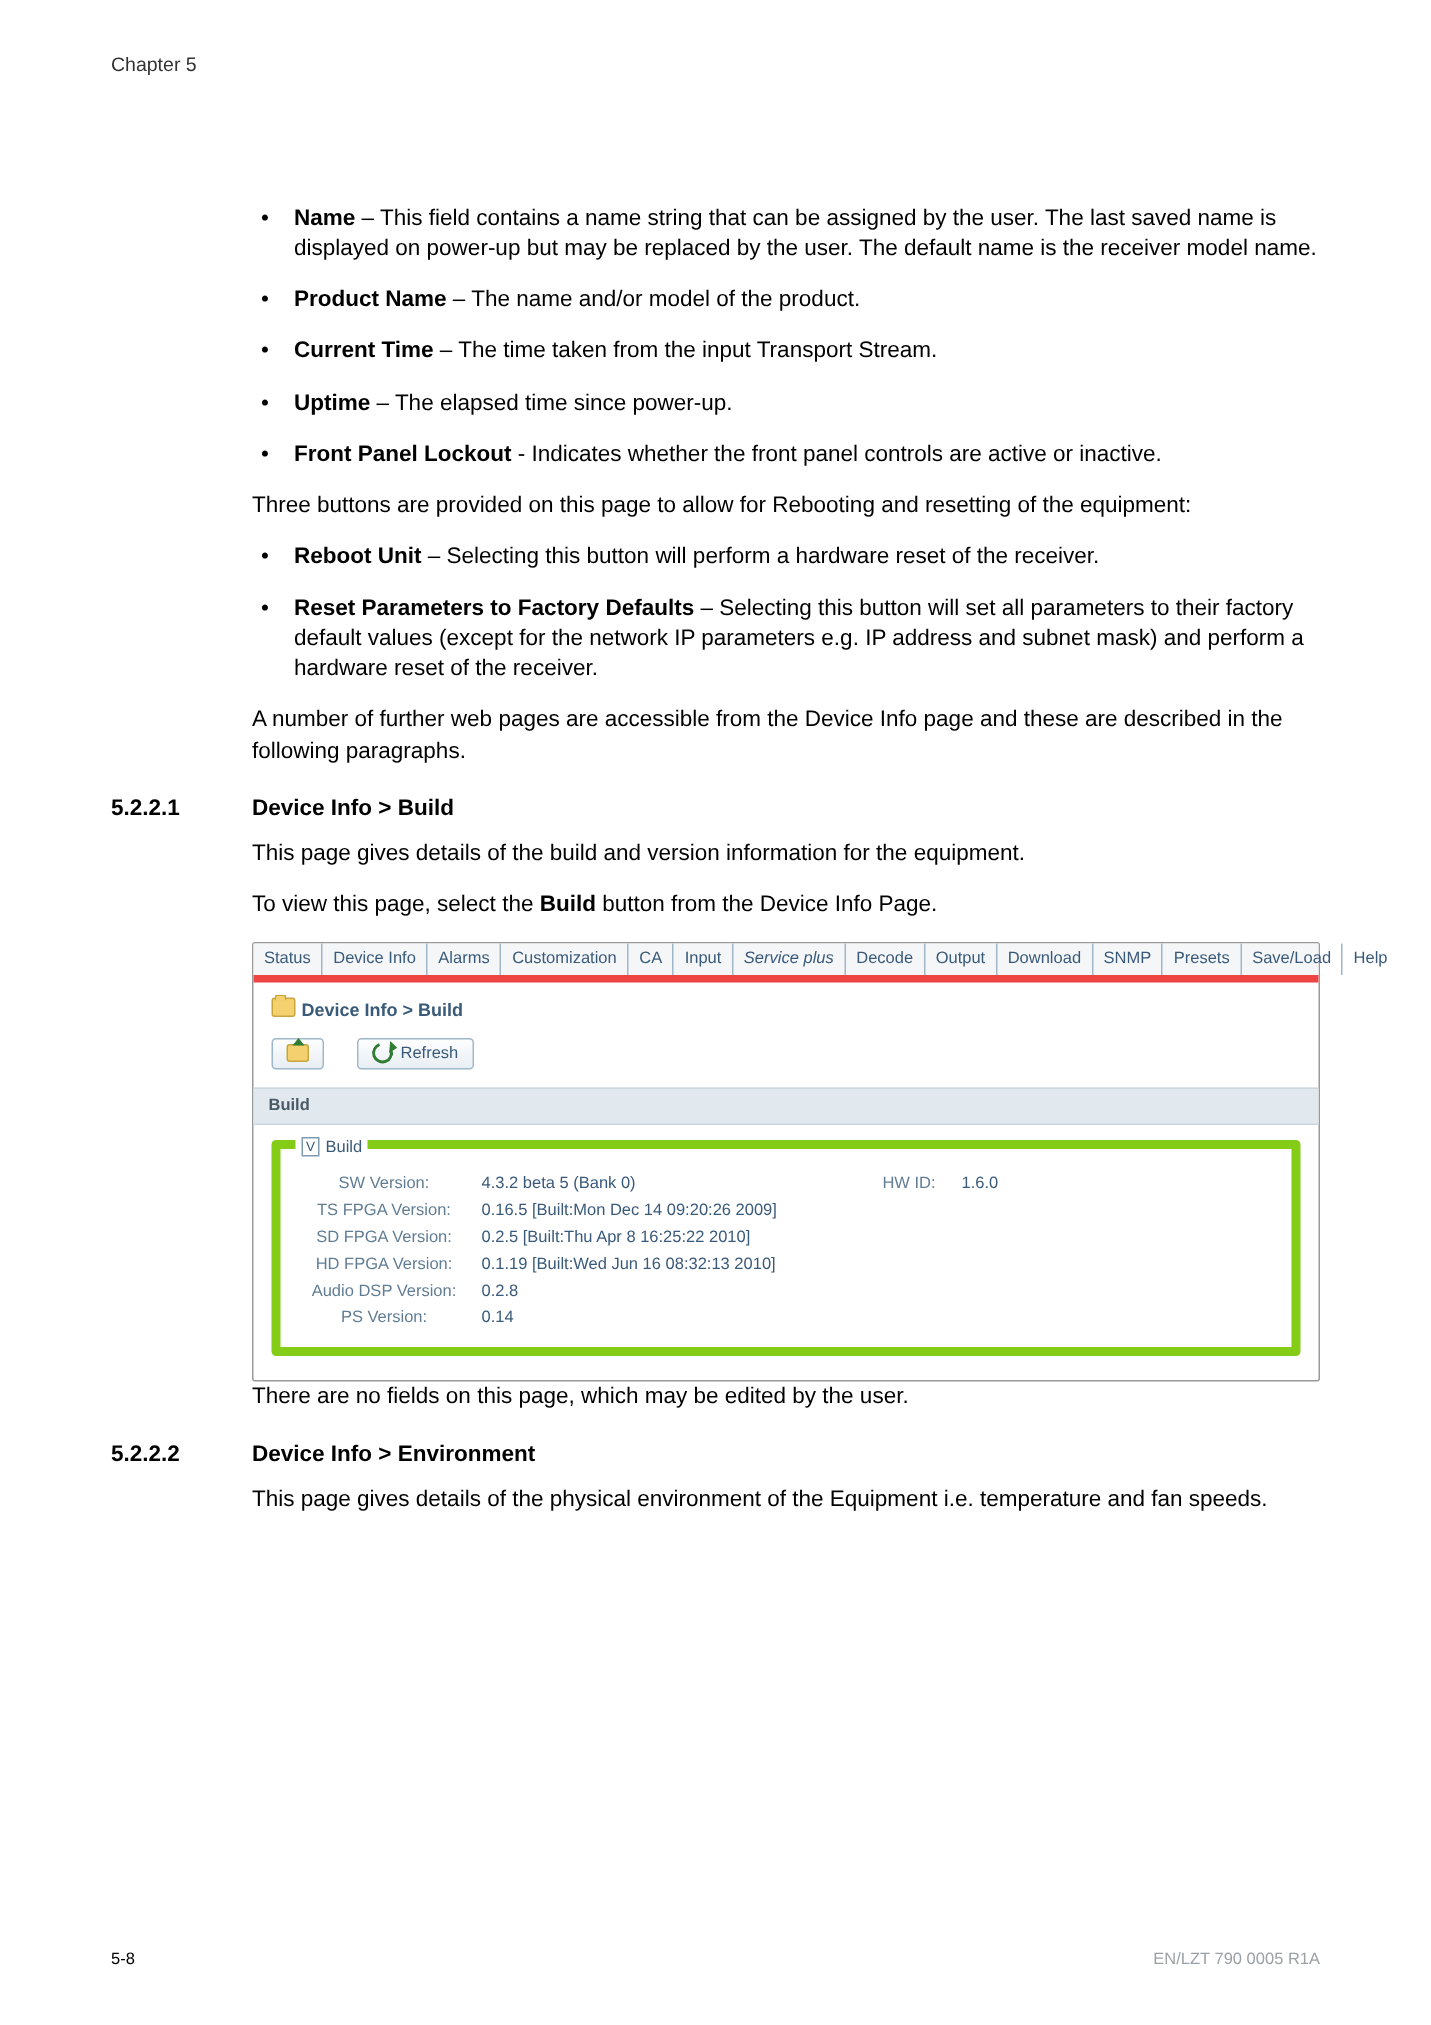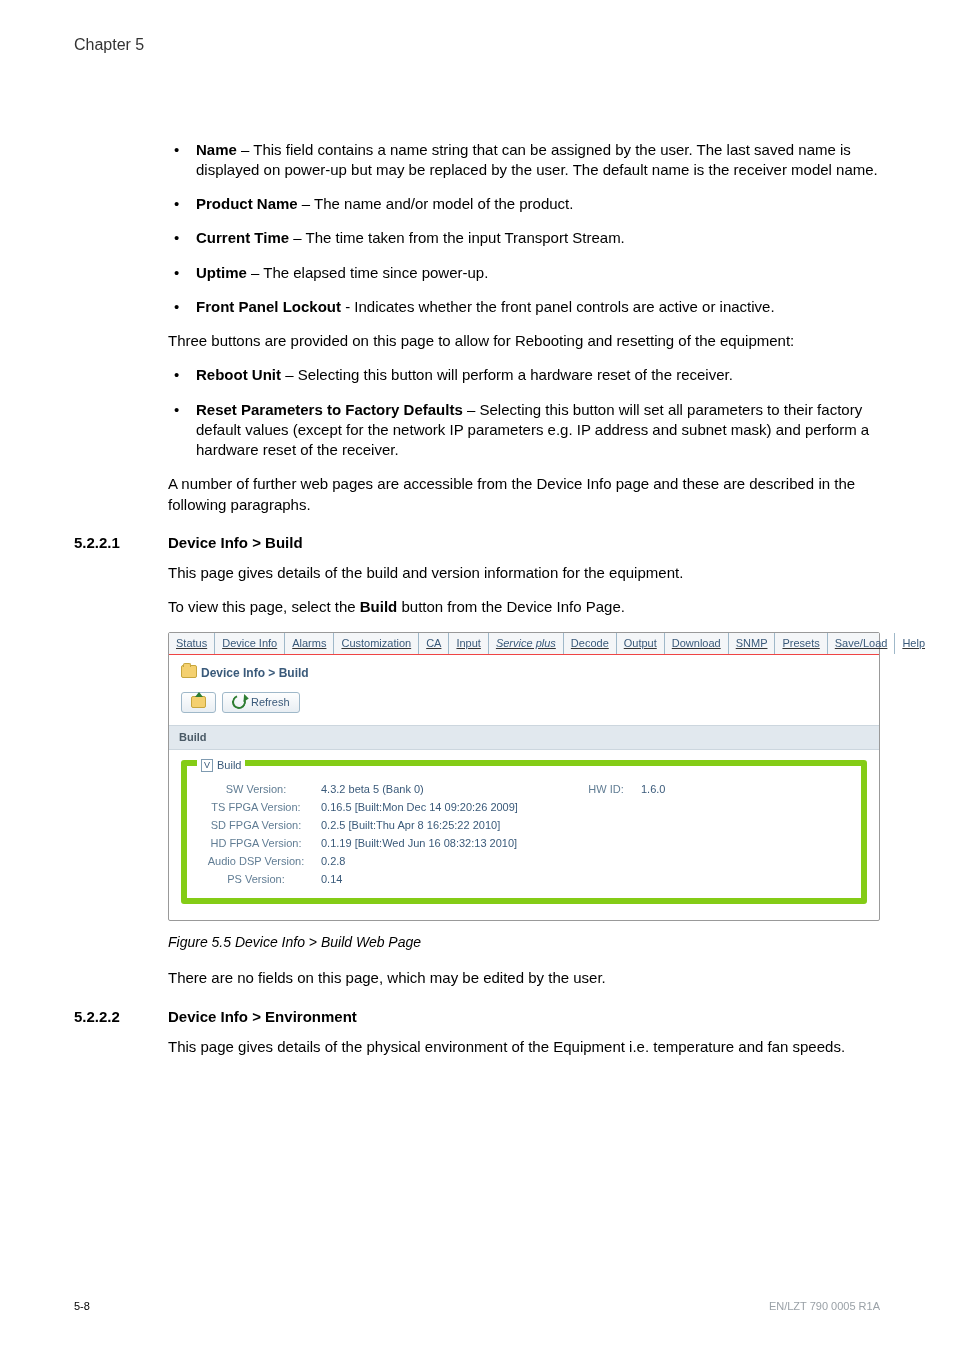--- a/index.html
+++ b/index.html
@@ -15,21 +15,21 @@
     line-height: 1.35;
   }
   .page {
     position: relative;
     width: 954px;
     height: 1350px;
     box-sizing: border-box;
     padding: 34px 74px 0 74px;
   }
   .chapter {
-    font-size: 16px;
+    font-size: 13px;
     color: #333;
     margin-bottom: 84px;
   }
   .content {
     margin-left: 94px;
   }
   ul.bullets {
     list-style: none;
     padding: 0;
     margin: 0 0 14px 0;
@@ -75,23 +75,22 @@
     border: 1px solid #999;
     border-radius: 2px;
     font-family: "Segoe UI", Arial, sans-serif;
     font-size: 11px;
     color: #333;
     background: #fff;
     margin-top: 6px;
   }
   .tabs {
     display: flex;
-    border-bottom: 1px solid #ef4444;
+    border-bottom: 5px solid #ef4444;
     background: #f4f6f8;
-    text-decoration: underline;
   }
   .tab {
     padding: 3px 7px 4px 7px;
     border-right: 1px solid #9fb8c9;
     color: #3a5a7a;
     white-space: nowrap;
   }
   .tab.last { border-right: none; }
   .tab.ital { font-style: italic; }
   .body1 {
@@ -118,21 +117,21 @@
     position: absolute;
     left: 1px; top: -3px;
     width: 6px; height: 3px;
     background: #f4d06f;
     border: 1px solid #c7a63d;
     border-bottom: none;
     border-radius: 2px 2px 0 0;
   }
   .toolbar {
     display: flex;
-    gap: 6px;
+    gap: 22px;
     margin-bottom: 8px;
   }
   .tbtn {
     border: 1px solid #9fb8c9;
     background: linear-gradient(#fefefe, #e8eef3);
     border-radius: 3px;
     padding: 2px 9px 3px 9px;
     font-size: 11px;
     color: #3a5a7a;
     display: inline-flex;
@@ -326,21 +325,20 @@
             <div></div>
 
           <div class="k">PS Version:</div>
           <div class="v">0.14</div>
           <div></div>
             <div></div>
         </div>
       </div>
     </div>
 
-    <p class="figcap">Figure 5.5   Device Info &gt; Build Web Page</p>
     <p class="para">There are no fields on this page, which may be edited by the user.</p>
   </div>
 
   <div class="hrow">
     <div class="hnum">5.2.2.2</div>
     <div class="htitle">Device Info &gt; Environment</div>
   </div>
 
   <div class="content">
     <p class="para">This page gives details of the physical environment of the Equipment i.e. temperature and fan speeds.</p>

